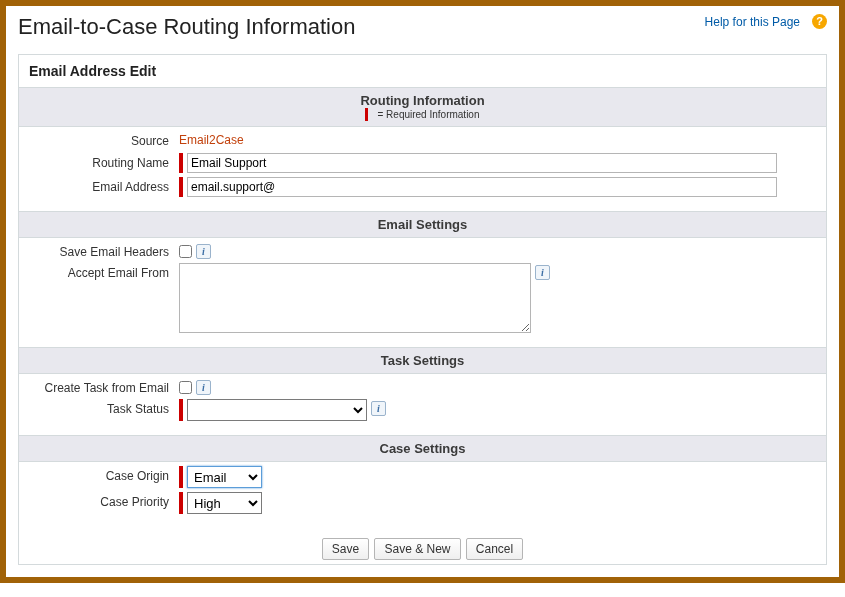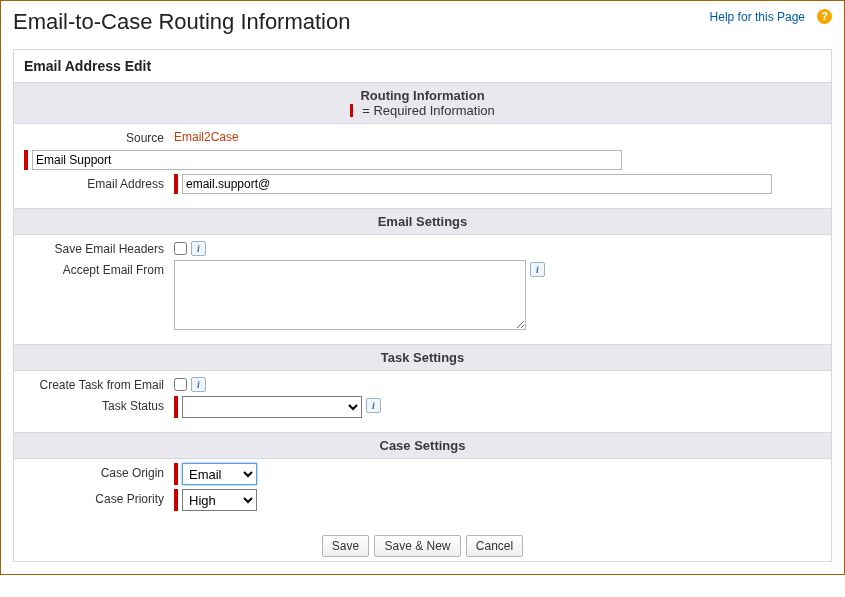--- a/index.html
+++ b/index.html
@@ -6,21 +6,21 @@
   body {
     margin: 0;
     padding: 0;
     font-family: Arial, Helvetica, sans-serif;
     font-size: 12px;
     color: #333;
     background: #fff;
   }
   .page {
     width: 845px;
-    border: 1px solid #a16207;
+    border: 6px solid #a16207;
     padding: 8px 12px 12px 12px;
   }
   .page-header {
     display: flex;
     justify-content: space-between;
     align-items: flex-start;
   }
   .page-title {
     font-size: 22px;
     font-weight: normal;
@@ -67,21 +67,21 @@
     font-size: 13px;
     font-weight: bold;
     color: #3a3a3a;
     display: flex;
     justify-content: space-between;
     align-items: center;
     flex-direction: column;
   }
   .required-note {
     font-weight: normal;
-    font-size: 13px;
+    font-size: 10px;
     color: #333;
     display: flex;
     align-items: center;
     gap: 9px;
   }
   .required-bar {
     display: inline-block;
     width: 3px;
     height: 13px;
     background: #c00;
@@ -210,20 +210,21 @@
       </span>
     </div>
     <div class="section-body">
       <div class="form-row">
         <div class="form-label">Source</div>
         <div class="form-field">
           <span class="static-text">Email2Case</span>
         </div>
       </div>
       <div class="form-row">
+        <div class="form-label">Routing Name</div>
         <div class="form-field">
           <span class="req-marker"></span>
           <input type="text" class="text-input" value="Email Support" style="">
         </div>
       </div>
       <div class="form-row">
         <div class="form-label">Email Address</div>
         <div class="form-field">
           <span class="req-marker"></span>
           <input type="text" class="text-input" value="email.support@" style="">

